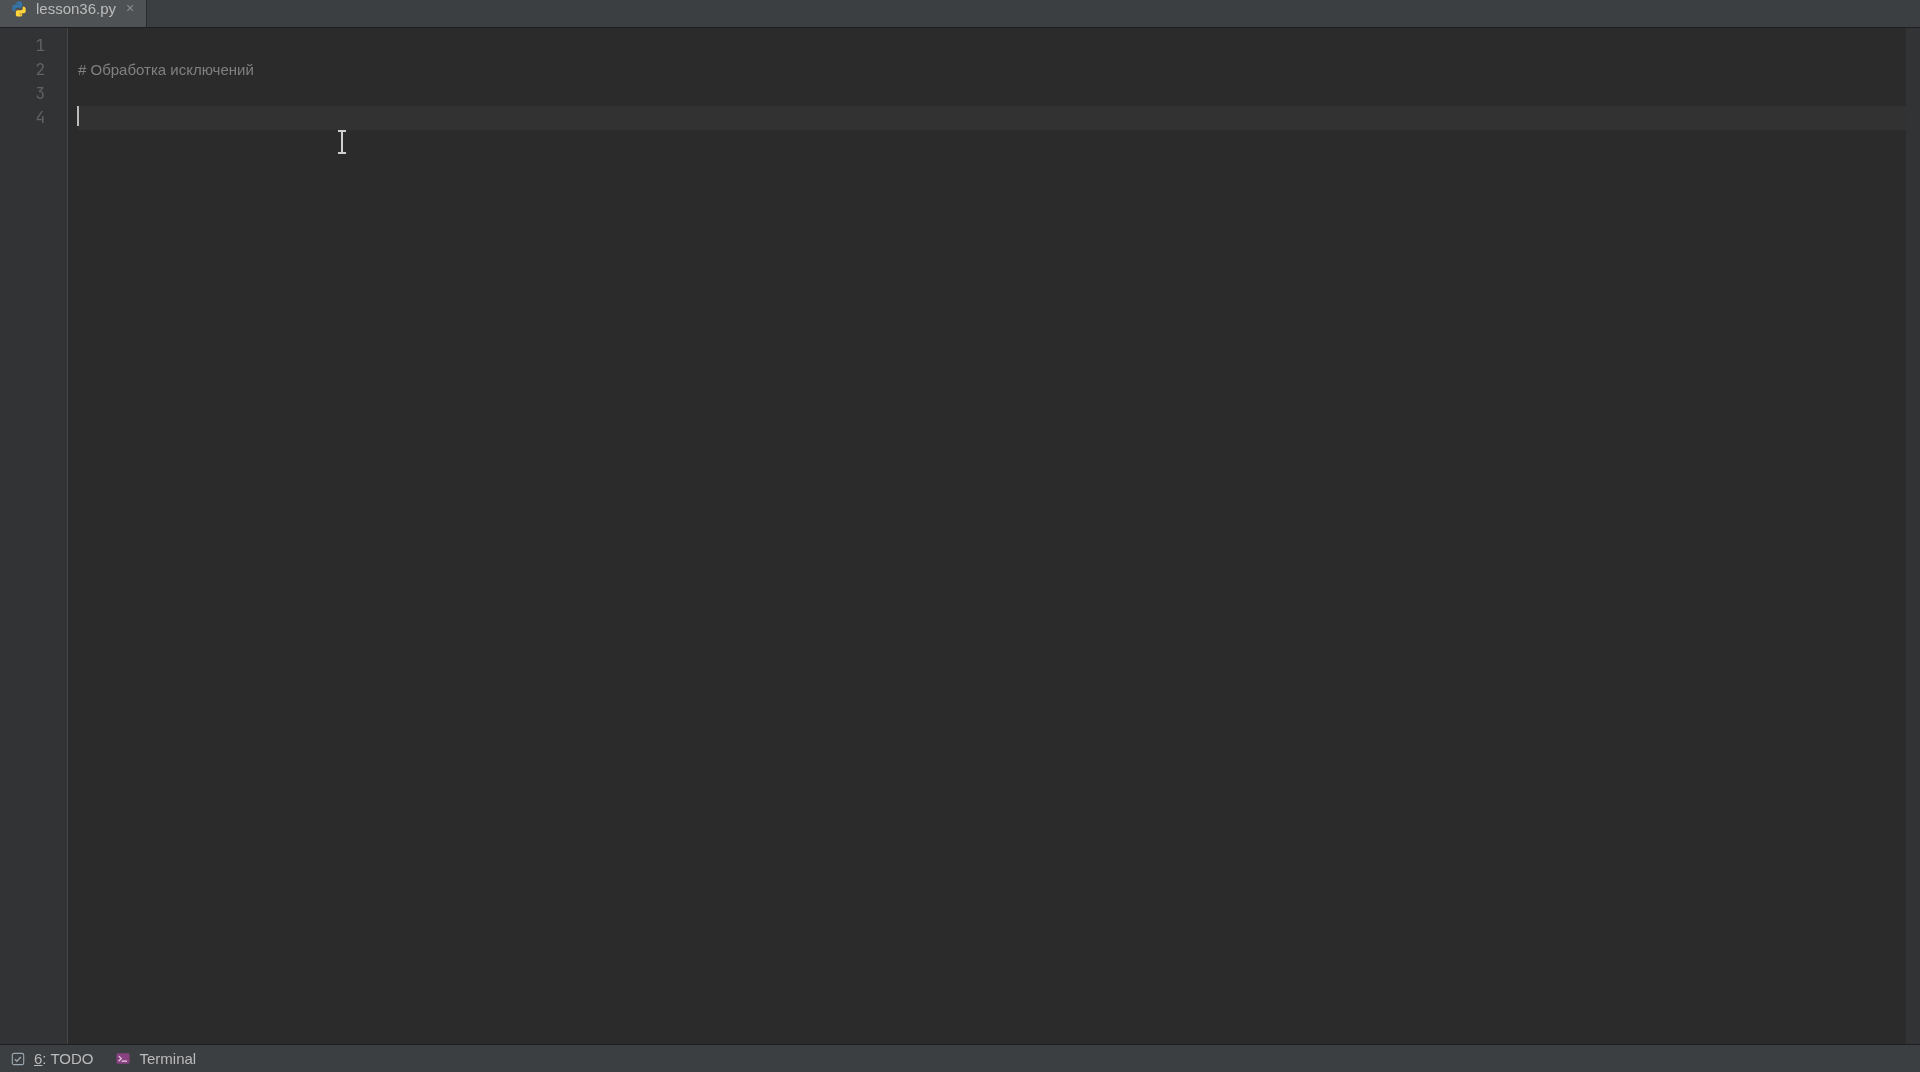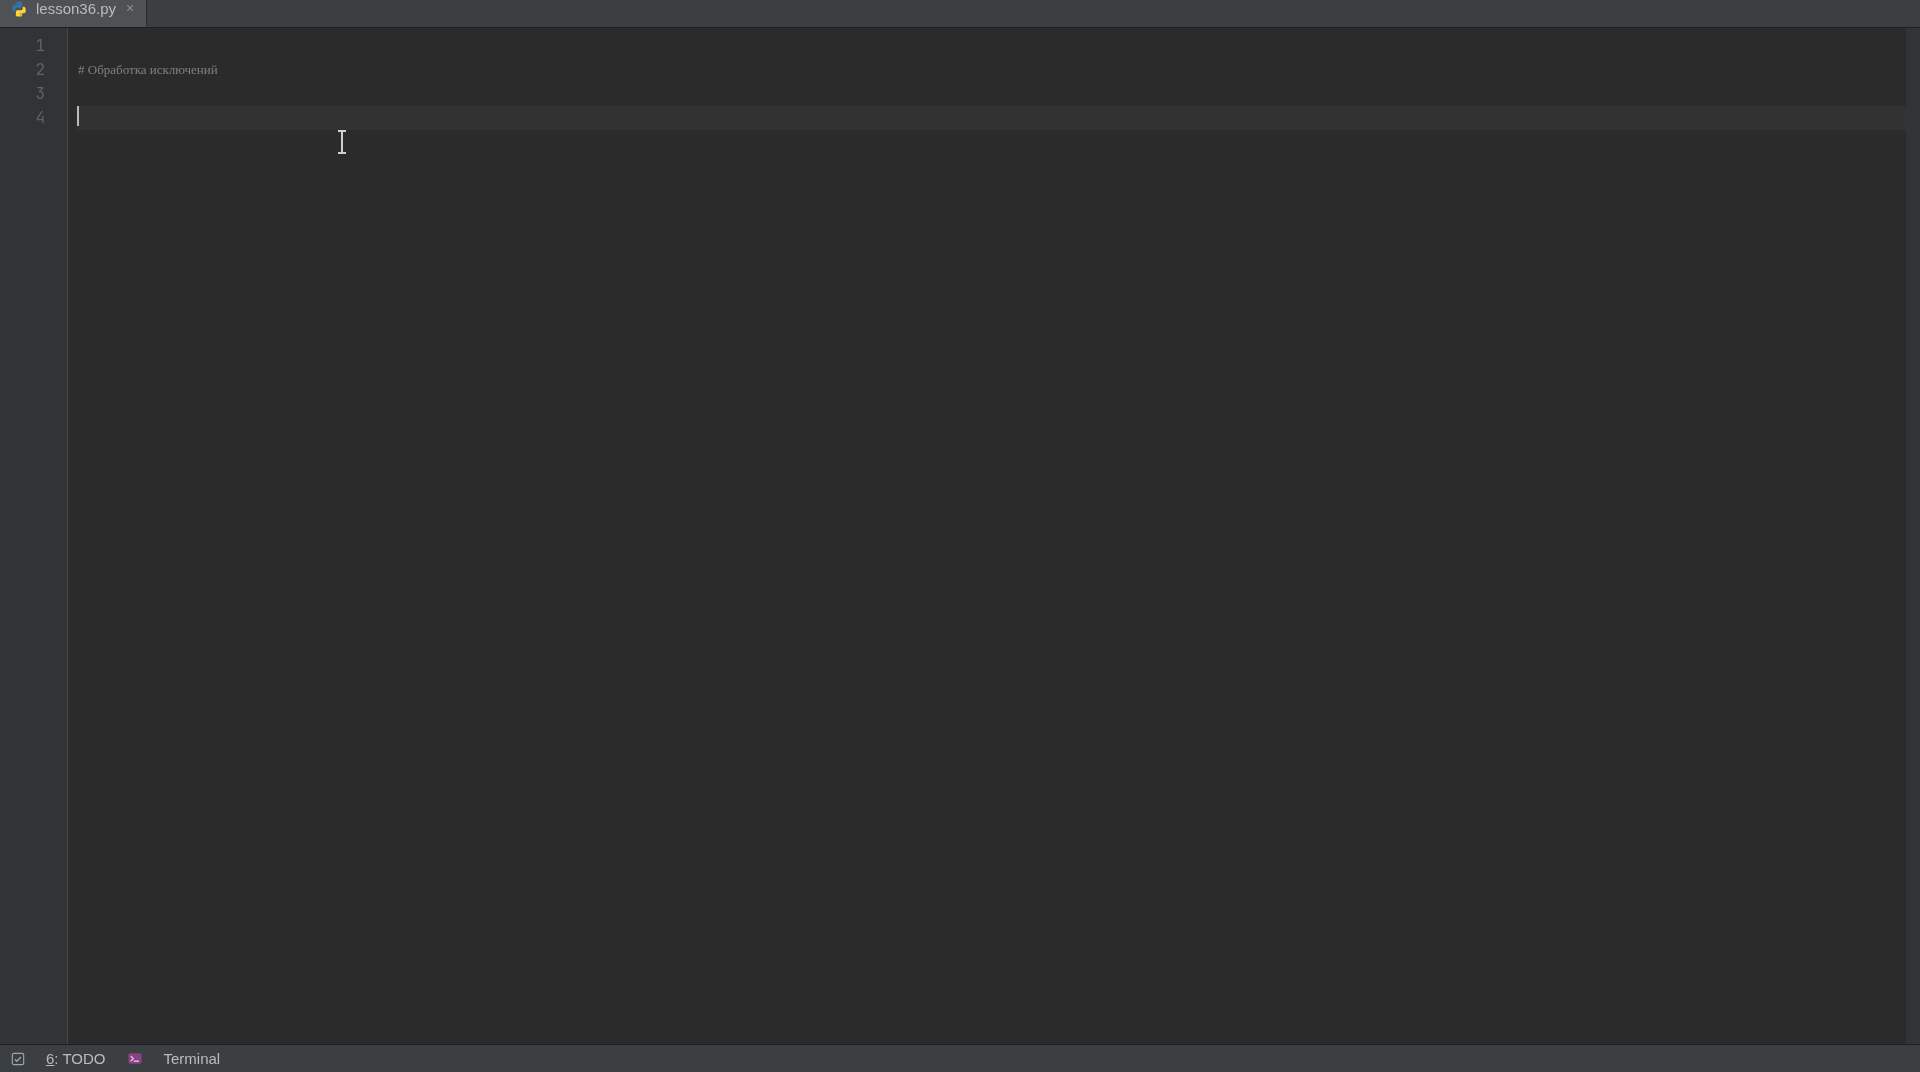--- a/index.html
+++ b/index.html
@@ -79,22 +79,22 @@
   }
   .gutter .ln {
     height: 24px;
     line-height: 24px;
     padding-right: 22px;
   }
   .code {
     flex: 1;
     padding-top: 6px;
     padding-left: 10px;
-    font-family: Liberation Serif, serif;
-    font-size: 13px;
+    font-family: Liberation Sans, sans-serif;
+    font-size: 15px;
     color: #a9b7c6;
     position: relative;
   }
   .code .line {
     height: 24px;
     line-height: 24px;
     white-space: pre;
   }
   .current-line {
     background: #323232;
@@ -146,21 +146,21 @@
     display: flex;
     align-items: center;
     padding: 0 10px;
     gap: 22px;
     font-size: 15px;
     color: #bbbbbb;
   }
   .bottombar .bitem {
     display: flex;
     align-items: center;
-    gap: 20px;
+    gap: 8px;
     cursor: pointer;
   }
   .bottombar .bicon {
     width: 16px; height: 16px;
     display: inline-flex;
     align-items: center; justify-content: center;
   }
   .u { text-decoration: underline; }
 </style>
 </head>

